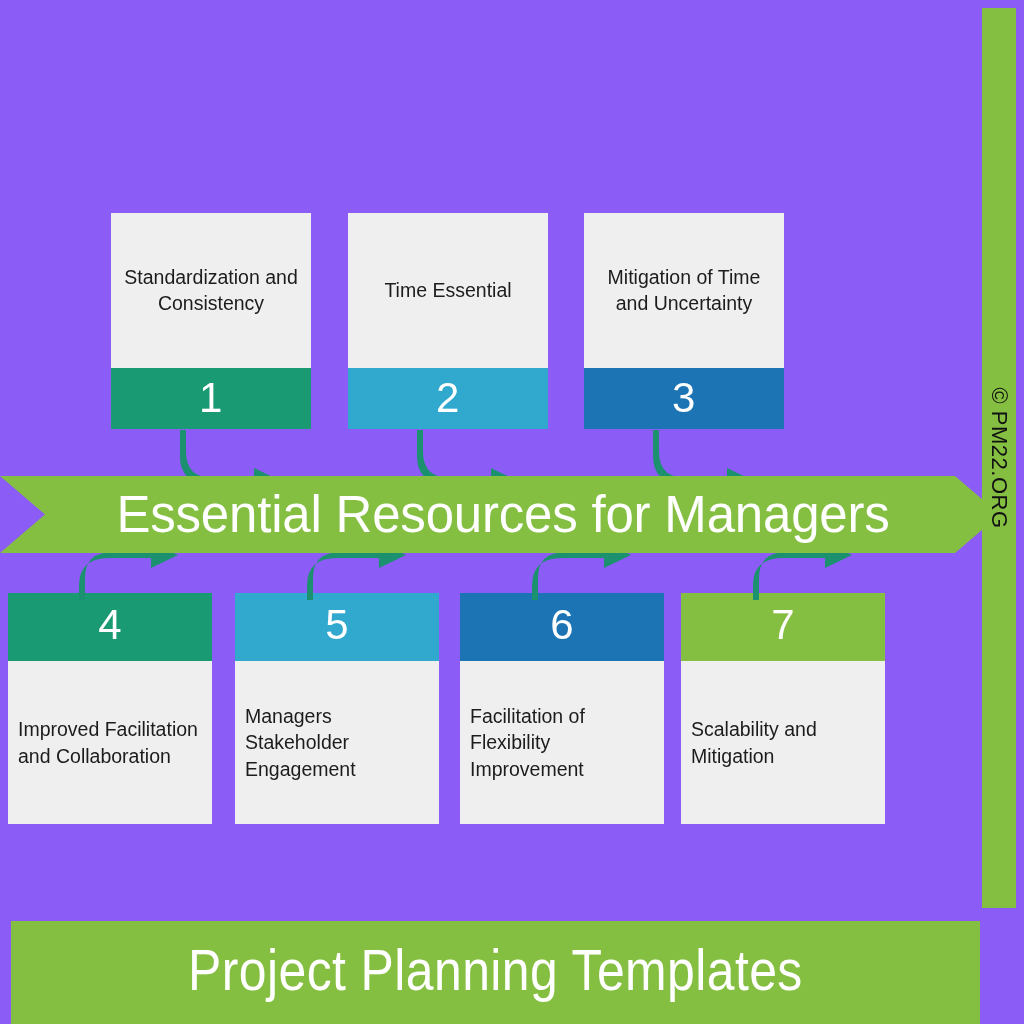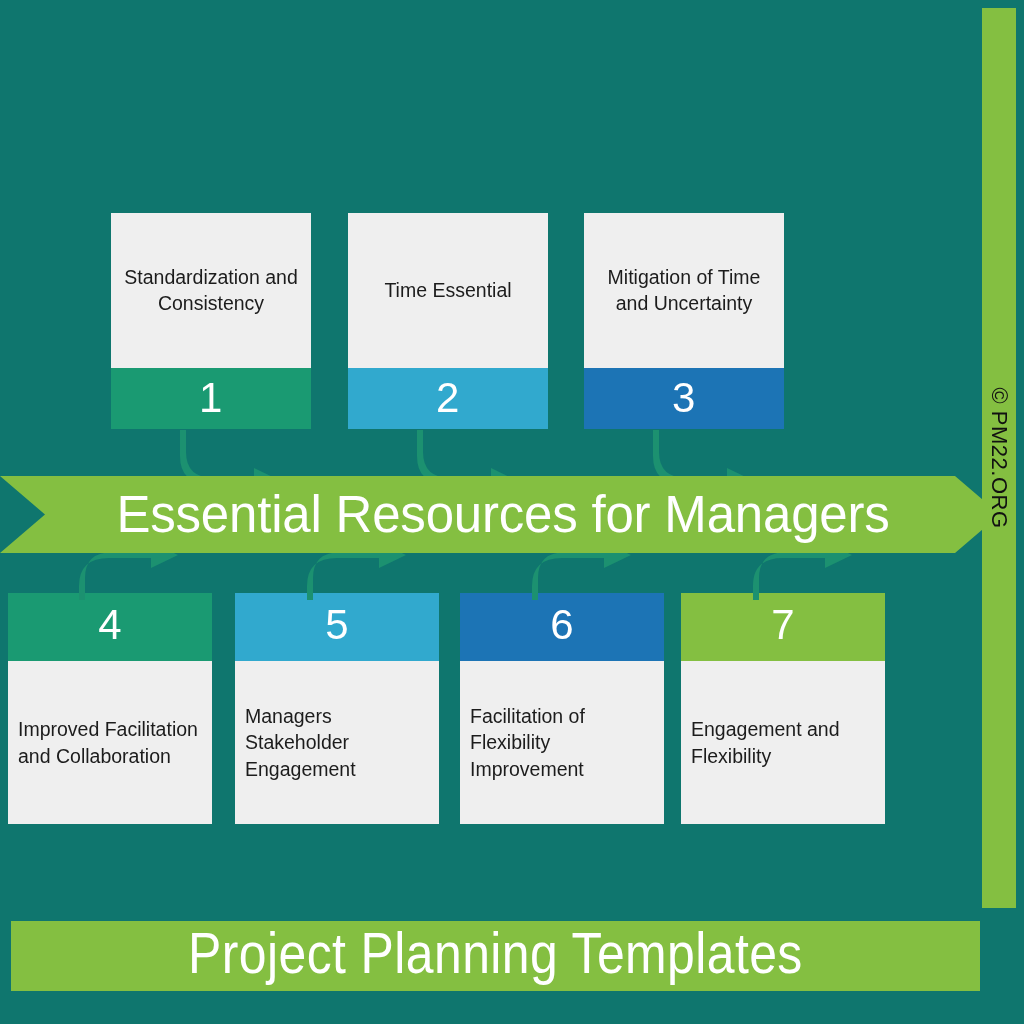--- a/index.html
+++ b/index.html
@@ -5,21 +5,21 @@
   html, body {
     margin: 0; padding: 0;
     width: 1024px; height: 1024px;
     background: #ffffff;
     font-family: "Liberation Sans", sans-serif;
     overflow: hidden;
   }
   #stage {
     position: relative;
     width: 1024px; height: 1024px;
-    background: #0f766e;
+    background: #8b5cf6;
   }
 
   
   .card-top {
     position: absolute;
     width: 200px;
   }
   .card-top .text-panel {
     position: absolute;
     left: 0; top: 0;
@@ -151,21 +151,21 @@
     font-size: 22px;
     letter-spacing: 0.5px;
     color: #111111;
     font-family: "Liberation Sans", sans-serif;
   }
 
   
   #footer {
     position: absolute;
     left: 11px; top: 921px;
-    width: 969px; height: 70px;
+    width: 969px; height: 104px;
     background: #84bf41;
     display: flex;
     align-items: center;
     justify-content: center;
   }
   #footer .footer-label {
     color: #ffffff;
     font-size: 58px;
     line-height: 1;
     letter-spacing: 0.5px;
@@ -233,21 +233,21 @@
     <div class="text-panel">
       <span>Facilitation of Flexibility Improvement</span>
     </div>
   </div>
 
   <div class="card-bot" id="card-bot-3" style="left:681px; top:593px;">
     <div class="num-panel" id="np-b3" style="background: rgb(132, 191, 65);">
       <span>7</span>
     </div>
     <div class="text-panel">
-      <span>Engagement and Flexibility</span>
+      <span>Scalability and Mitigation</span>
     </div>
   </div>
 
   <svg id="arrows" viewBox="0 0 1024 1024">
 
     <g id="arrow-top-1">
       <path d="M186 430 L186 452 Q186 478 214 478 L254 478 L254 468 L281 481 L254 494 L254 484 L210 484 Q180 484 180 456 L180 430 Z" fill="#1c9170"></path>
     </g>
     <g id="arrow-top-2">
       <path d="M423 430 L423 452 Q423 478 451 478 L491 478 L491 468 L518 481 L491 494 L491 484 L447 484 Q417 484 417 456 L417 430 Z" fill="#1c9170"></path>

